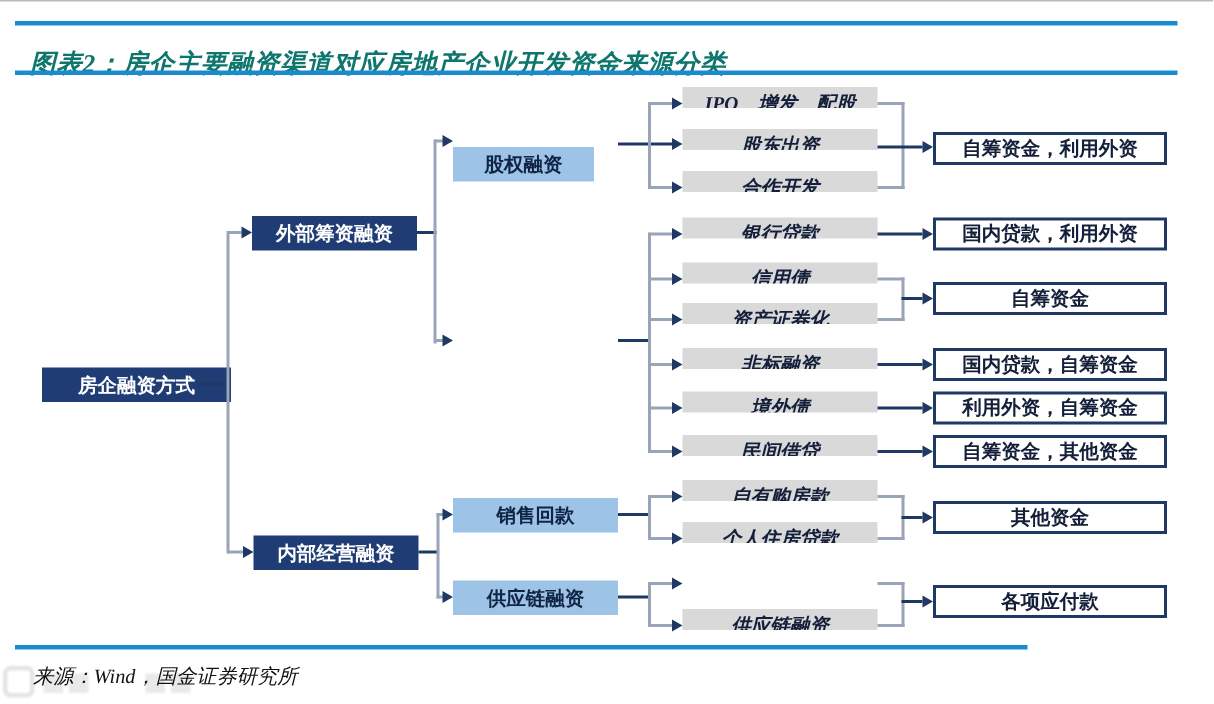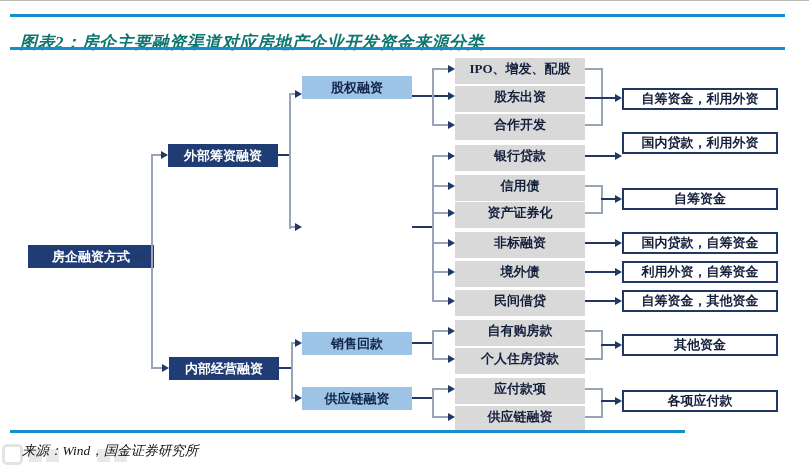--- a/index.html
+++ b/index.html
@@ -20,21 +20,21 @@
   .title{
     position:absolute;left:20px;top:19px;font-size:17px;font-weight:bold;font-style:italic;
     color:#0f766e;letter-spacing:.5px;white-space:nowrap;margin-top:12px;
   }
   .node{
     position:absolute;text-align:center;font-weight:bold;font-size:13px;
     white-space:nowrap;overflow:hidden;
   }
   .dark{background:var(--node-dark-blue);color:#fff;height:23px;line-height:23px;}
   .light{background:var(--node-light-blue);color:#102445;height:23px;line-height:23px;}
-  .grey{background:var(--node-gray);color:#141f3a;width:130px;height:26px;line-height:22px;}
+  .grey{background:var(--node-gray);color:#141f3a;width:130px;height:14px;line-height:22px;font-style:italic;}
   .result{
     background:#fff;border:2px solid var(--connector-navy);color:#141f3a;
     width:152px;height:18px;line-height:18px;
   }
   .hl{position:absolute;height:2px;background:var(--connector-gray);}
   .hl.navy{background:var(--connector-navy);}
   .vl{position:absolute;width:2px;background:var(--connector-gray);}
   .ar{
     position:absolute;width:0;height:0;
     border-top:4px solid transparent;border-bottom:4px solid transparent;
@@ -56,40 +56,39 @@
   <div class="topline"></div>
   <div class="rule" style="left:10px;top:14px;width:775px"></div>
   <div class="title">图表2：房企主要融资渠道对应房地产企业开发资金来源分类</div>
   <div class="rule" style="left:10px;top:47px;width:775px"></div>
 
   <div class="node dark" style="left:28px;top:245px;width:126px">房企融资方式</div>
 
   <div class="node dark" style="left:168px;top:144px;width:110px">外部筹资融资</div>
   <div class="node dark" style="left:169px;top:357px;width:110px">内部经营融资</div>
 
-  <div class="node light" style="left:302px;top:76px;width:110px">股权融资</div>
+  <div class="node light" style="left:302px;top:98px;width:94px">股权融资</div>
   <div class="node light" style="left:302px;top:332px;width:110px">销售回款</div>
   <div class="node light" style="left:302px;top:387px;width:110px">供应链融资</div>
 
   <div class="node grey" style="left:455px;top:58px">IPO、增发、配股</div>
   <div class="node grey" style="left:455px;top:86px">股东出资</div>
   <div class="node grey" style="left:455px;top:114px">合作开发</div>
   <div class="node grey" style="left:455px;top:145px">银行贷款</div>
   <div class="node grey" style="left:455px;top:175px">信用债</div>
   <div class="node grey" style="left:455px;top:202px">资产证券化</div>
   <div class="node grey" style="left:455px;top:232px">非标融资</div>
   <div class="node grey" style="left:455px;top:261px">境外债</div>
   <div class="node grey" style="left:455px;top:320px">自有购房款</div>
   <div class="node grey" style="left:455px;top:290px">民间借贷</div>
   <div class="node grey" style="left:455px;top:348px">个人住房贷款</div>
-  <div class="node grey" style="left:455px;top:378px">应付款项</div>
   <div class="node grey" style="left:455px;top:406px">供应链融资</div>
 
   <div class="node result" style="left:622px;top:88px">自筹资金，利用外资</div>
-  <div class="node result" style="left:622px;top:132px">国内贷款，利用外资</div>
+  <div class="node result" style="left:622px;top:145px">国内贷款，利用外资</div>
   <div class="node result" style="left:622px;top:232px">国内贷款，自筹资金</div>
   <div class="node result" style="left:622px;top:188px">自筹资金</div>
   <div class="node result" style="left:622px;top:261px">利用外资，自筹资金</div>
   <div class="node result" style="left:622px;top:290px">自筹资金，其他资金</div>
   <div class="node result" style="left:622px;top:334px">其他资金</div>
   <div class="node result" style="left:622px;top:390px">各项应付款</div>
 
   <div class="hl navy" style="left:133px;top:255px;width:19px"></div>
   <div class="vl" style="left:151px;top:154px;height:215px"></div>
   <div class="hl" style="left:152px;top:154px;width:9px"></div>

